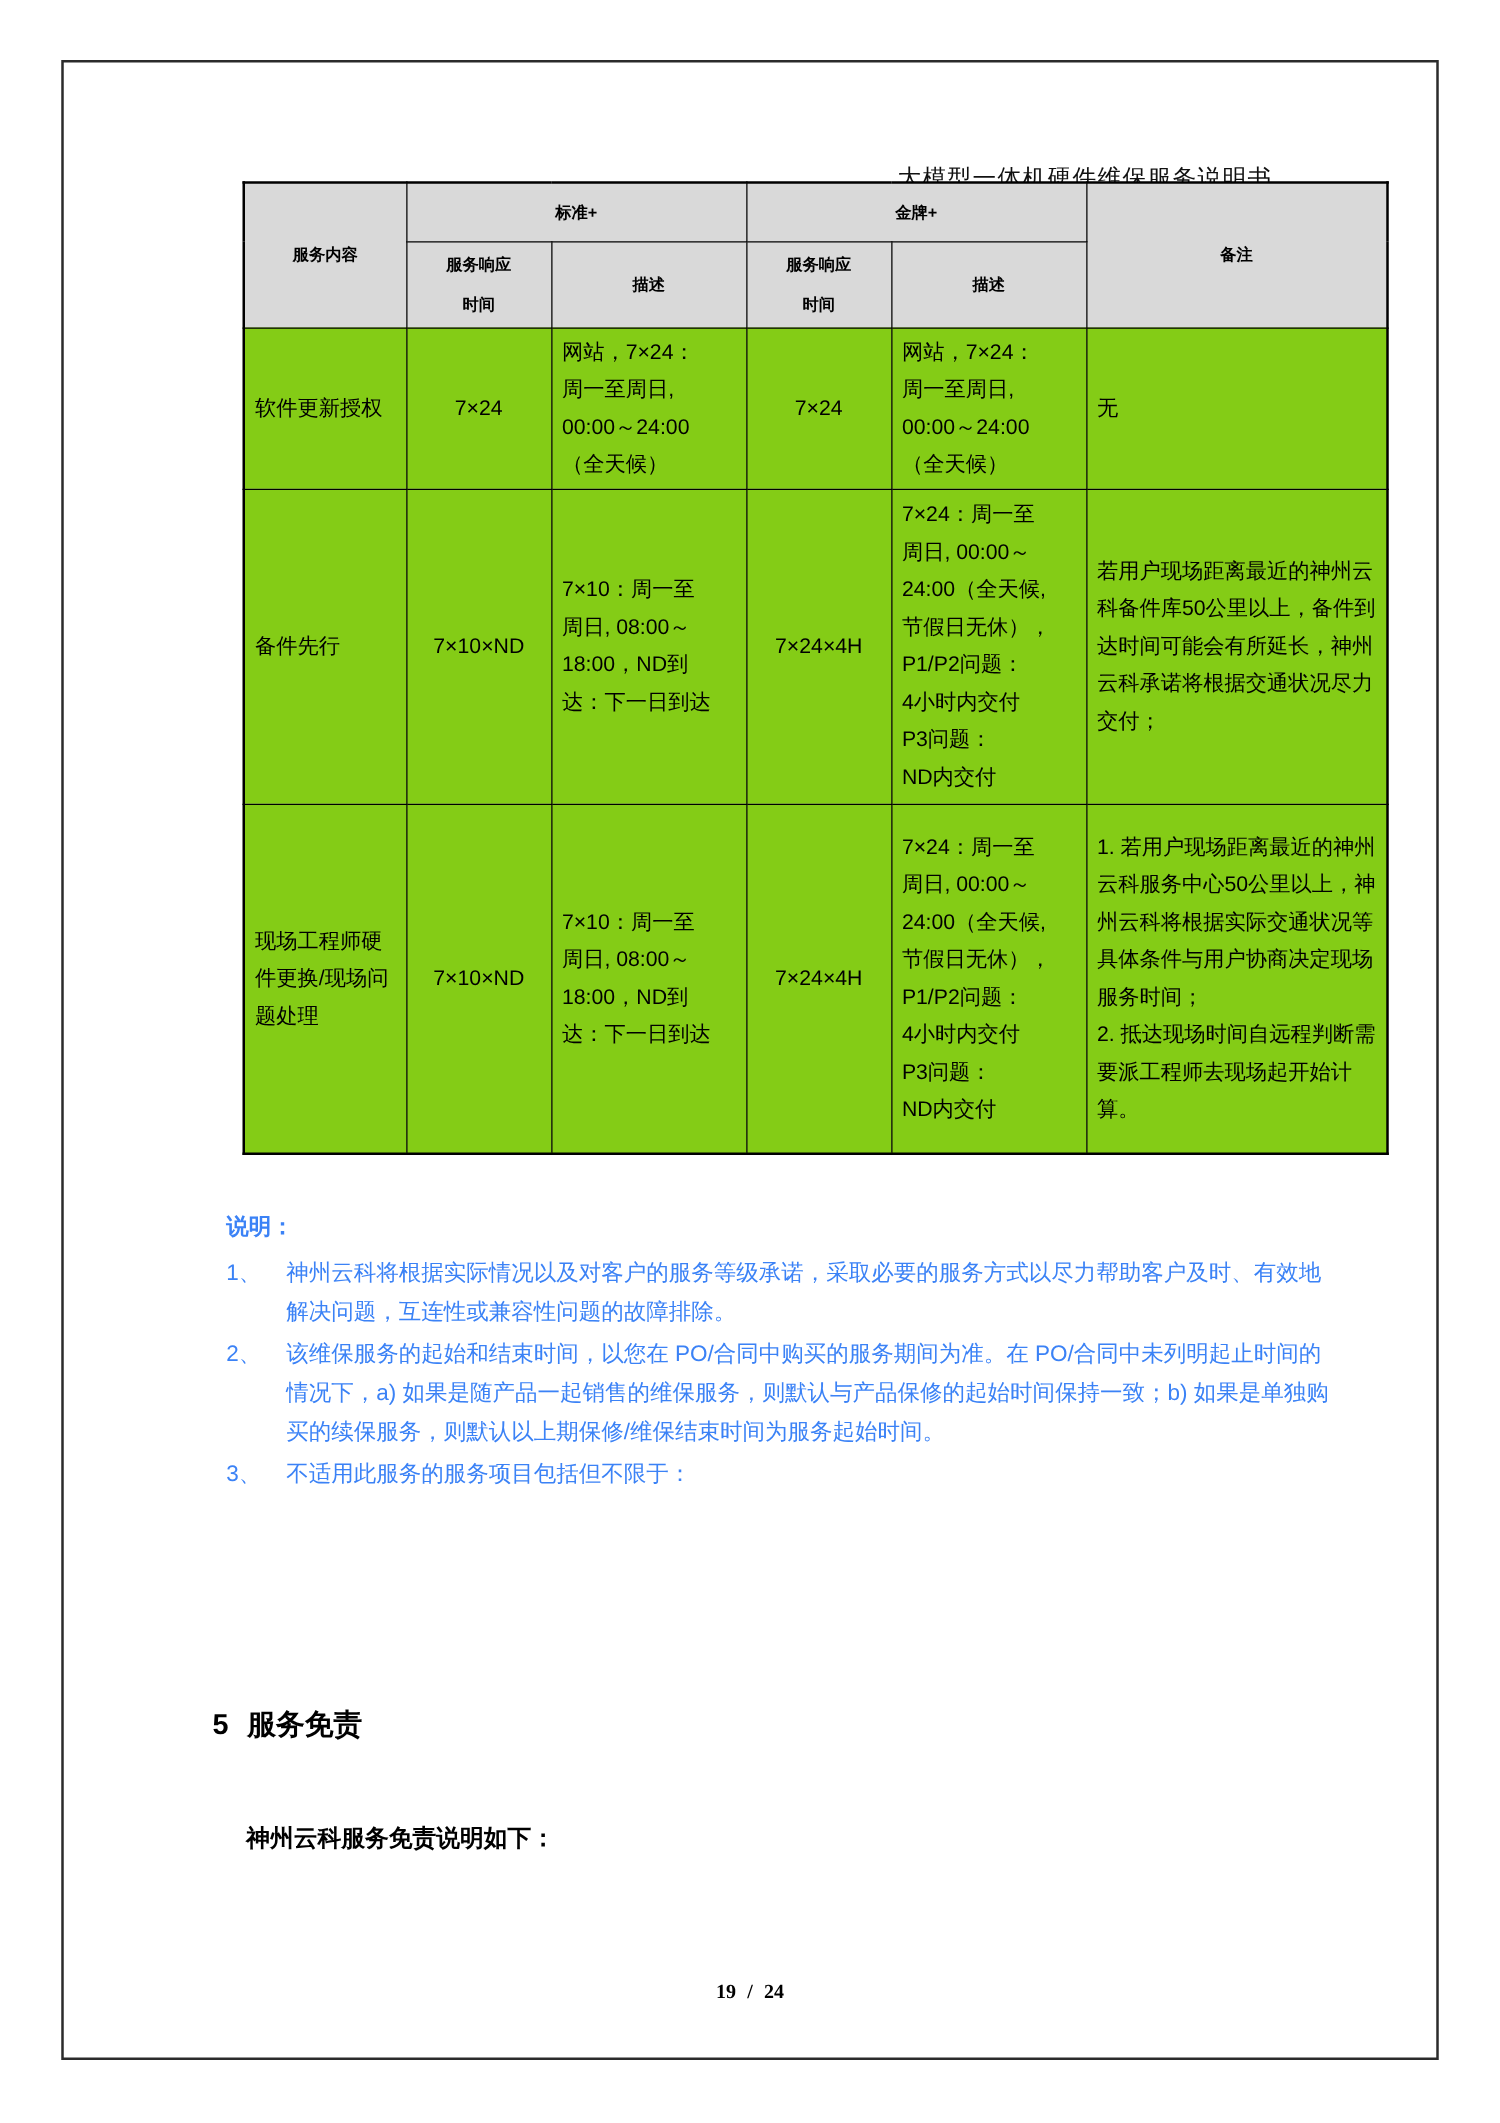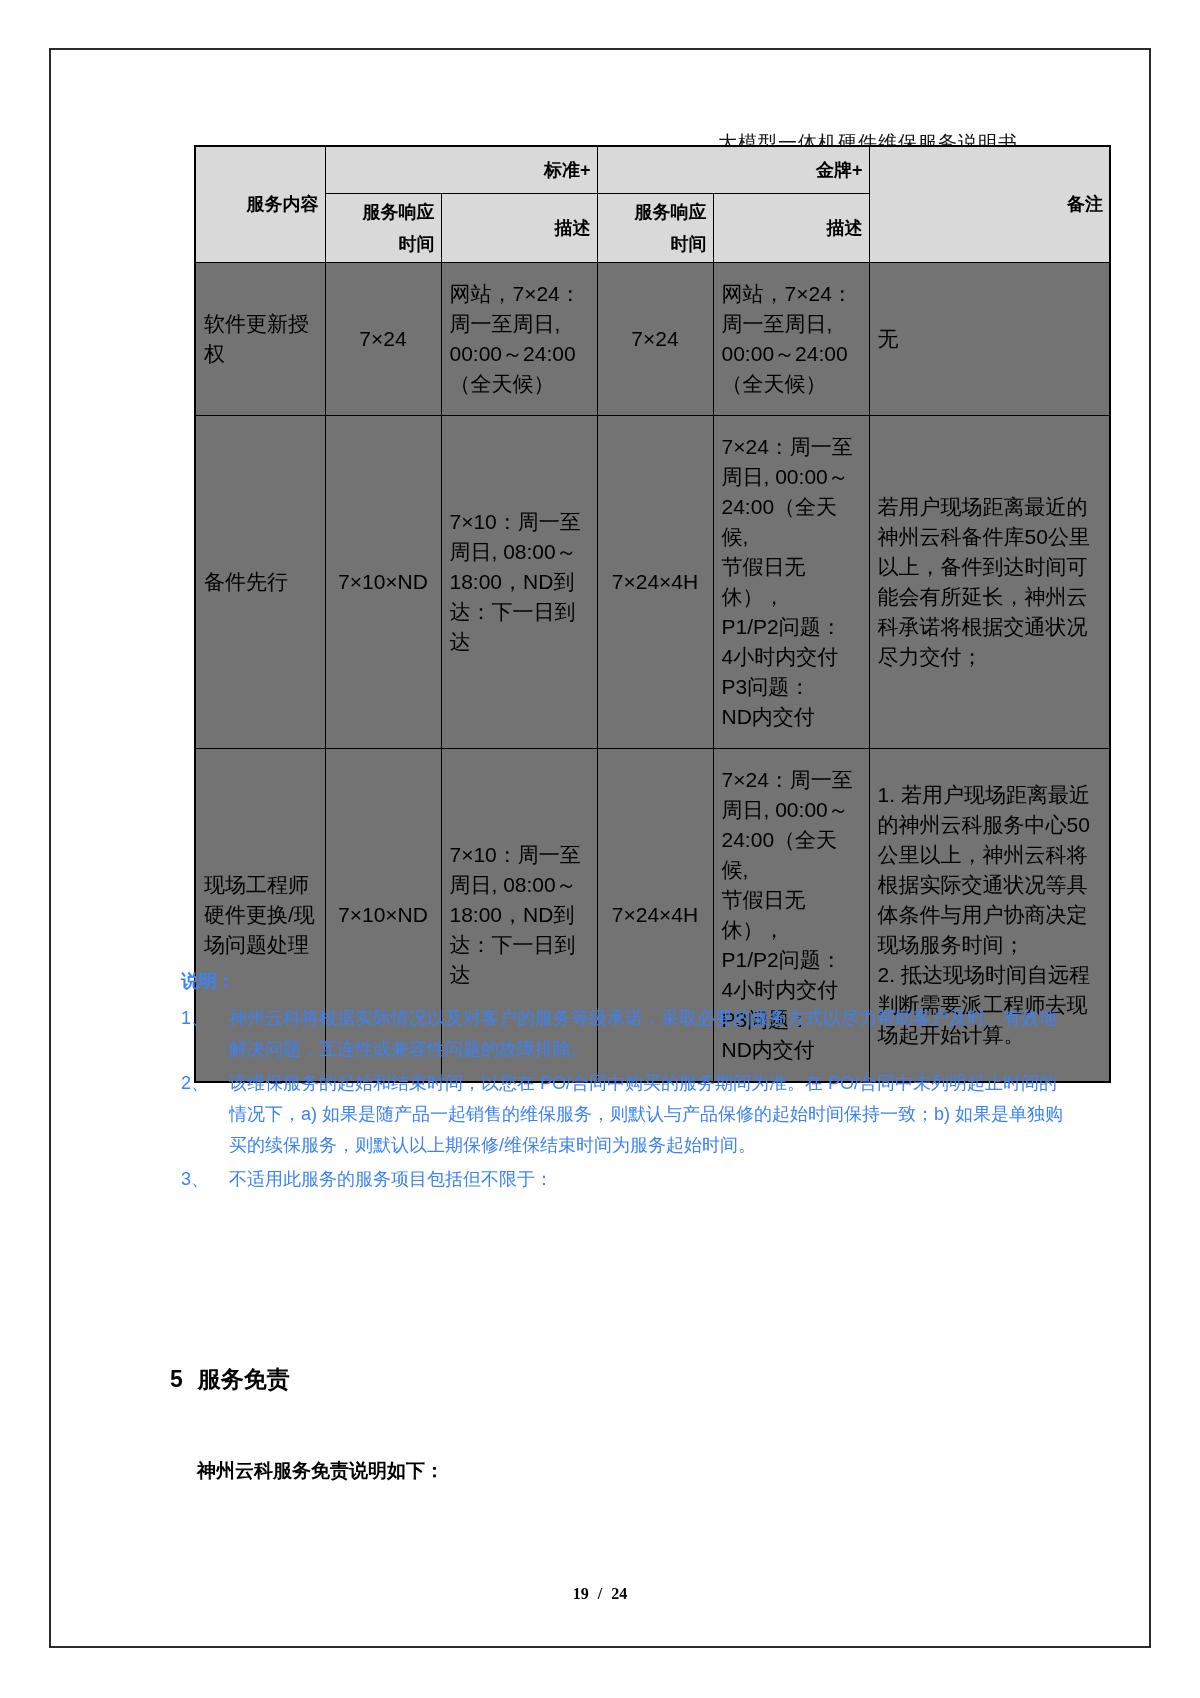--- a/index.html
+++ b/index.html
@@ -21,26 +21,26 @@
   table.svc {
     position:absolute; left:194px; top:145px; width:915px;
     border-collapse:collapse; table-layout:fixed;
     border:2.5px solid #000;
   }
   .svc th, .svc td {
     border:1.5px solid #000; box-sizing:border-box;
     white-space:pre-line; vertical-align:middle;
   }
   .svc th {
-    background:#d9d9d9; font-weight:bold; font-size:18px;
-    text-align:right; line-height:32px; padding:2px 6px;
+    background:#d9d9d9; font-weight:bold; font-size:13px;
+    text-align:center; line-height:32px; padding:2px 6px;
   }
   .svc td {
-    font-size:21px; line-height:30px; padding:16px 8px;
-    text-align:left; background:#737373;
+    font-size:17px; line-height:30px; padding:4px 8px;
+    text-align:left; background:#84cc16;
   }
   .svc td.center { text-align:center; }
   tr.hrow1 { height:47px; }
   tr.hrow2 { height:63px; }
   tr.brow1 { height:128px; }
   tr.brow2 { height:252px; }
   tr.brow3 { height:280px; }
 
   .notes {
     position:absolute; left:181px; top:966px; width:888px;

